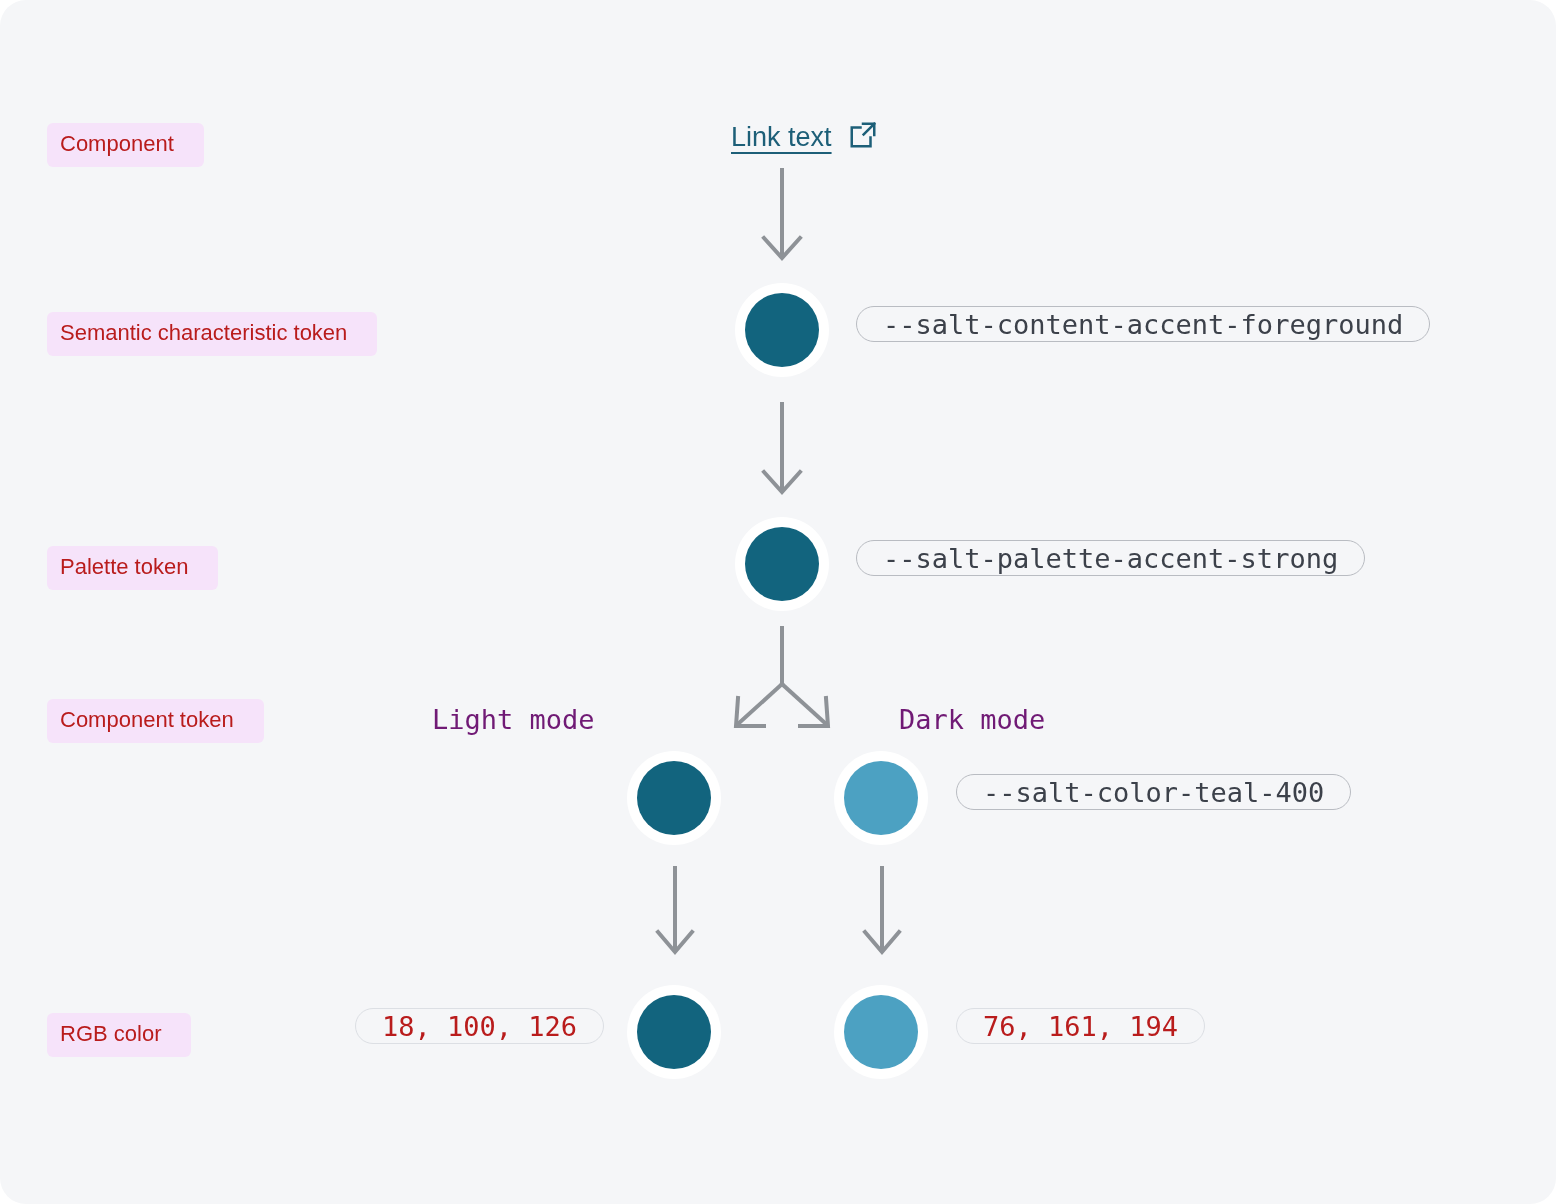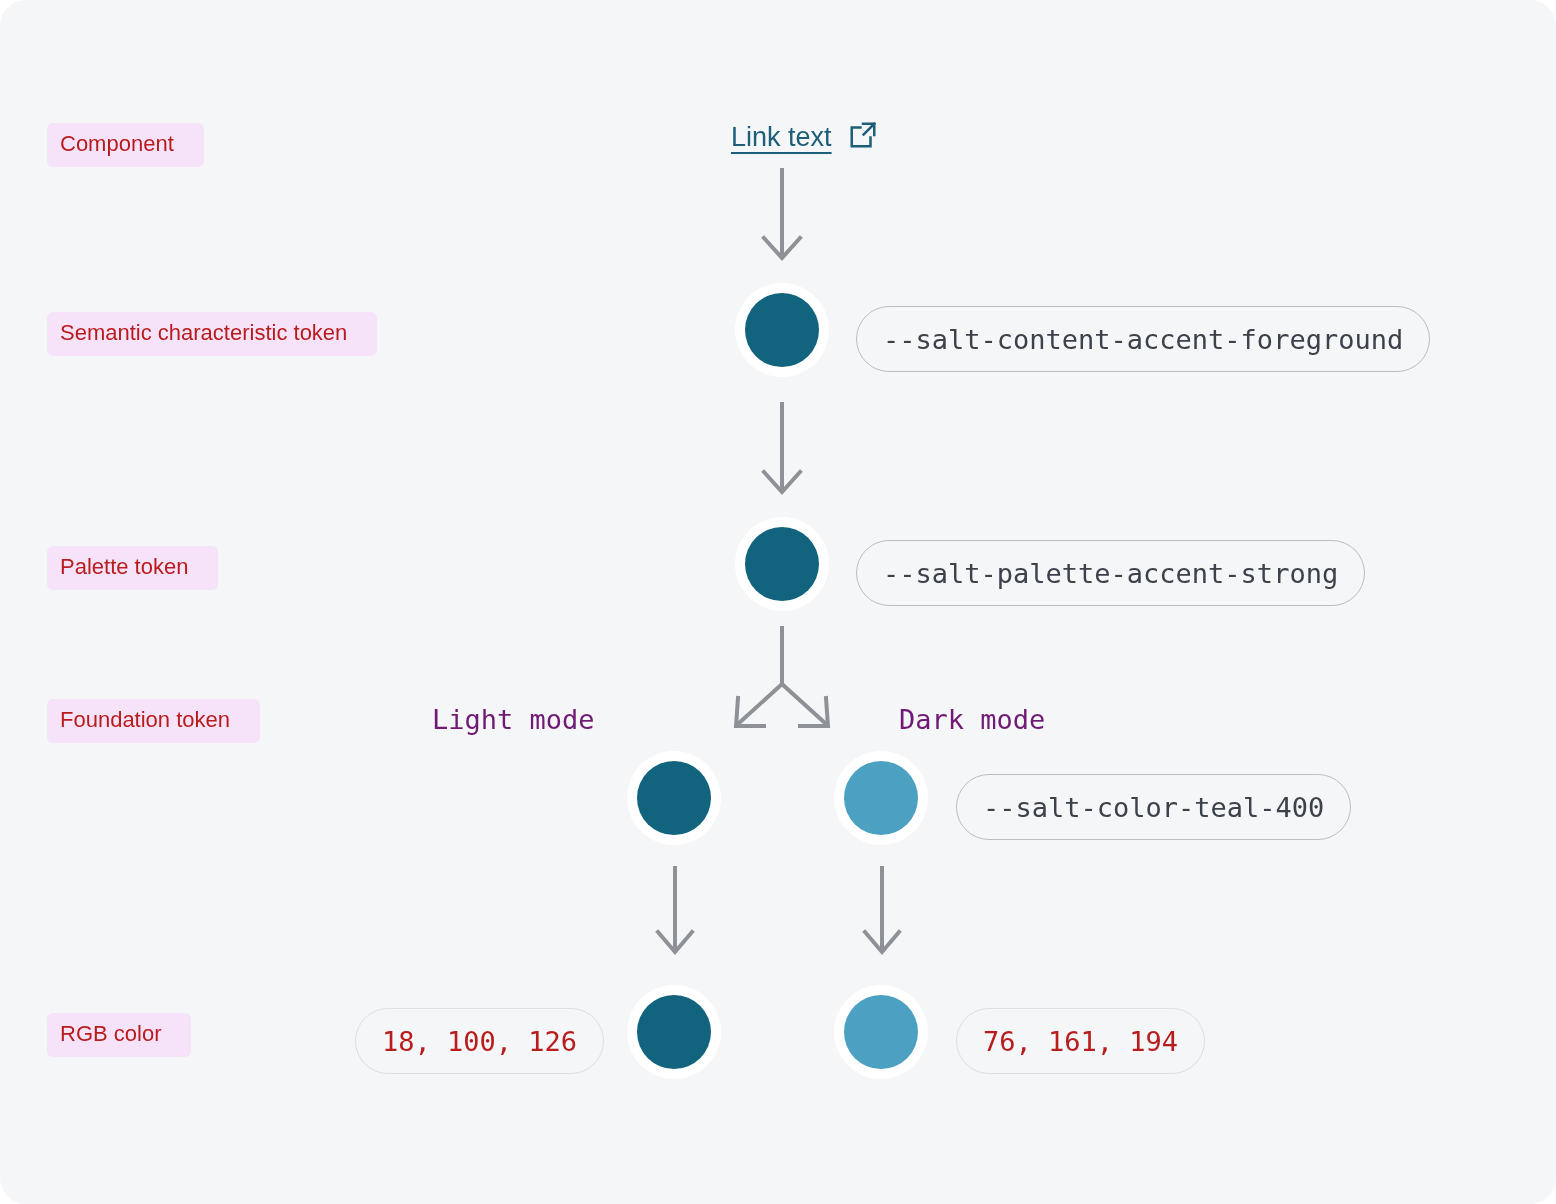--- a/index.html
+++ b/index.html
@@ -91,21 +91,21 @@
     position: absolute;
     display: flex;
     align-items: center;
     justify-content: center;
     border: 1px solid #b9bcc2;
     border-radius: 999px;
     background: transparent;
     font-family: "DejaVu Sans Mono", monospace;
     font-size: 27px;
     color: #3c414a;
-    height: 66px;
+    height: 36px;
     padding: 0 26px;
     white-space: nowrap;
   }
   .pill.muted {
     border-color: #dcdfe4;
     color: #b91c1c;
   }
   .pill-semantic { left: 856px; top: 306px; }
   .pill-palette  { left: 856px; top: 540px; }
   .pill-light    { left: 202px; top: 774px; }
@@ -139,21 +139,21 @@
 <body>
 
 <div class="canvas">
 
   <div class="stage-label stage-component">Component</div>
 
   <div class="stage-label stage-semantic">Semantic characteristic token</div>
 
   <div class="stage-label stage-palette">Palette token</div>
 
-  <div class="stage-label stage-foundation">Foundation token</div>
+  <div class="stage-label stage-foundation">Component token</div>
 
   <div class="stage-label stage-rgb">RGB color</div>
 
   <div class="link-row">
     <span class="link-text">Link text</span>
     <span class="link-ext-icon">
       <svg width="30" height="30" viewBox="0 0 24 24" fill="none" stroke="#1d5f78" stroke-width="2" stroke-linecap="square" stroke-linejoin="miter">
         <polyline points="12,3 21,3 21,12"></polyline>
         <line x1="21" y1="3" x2="12.5" y2="11.5"></line>
         <polyline points="18,14 18,21 3,21 3,6 10,6"></polyline>

